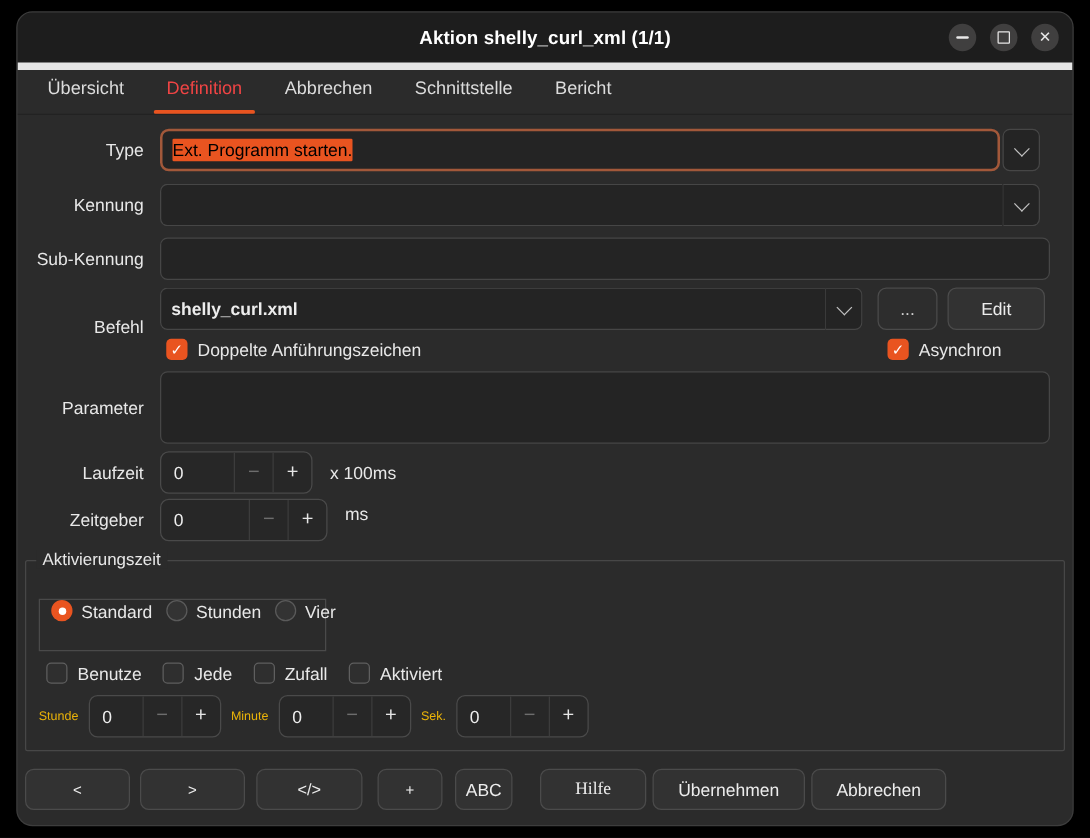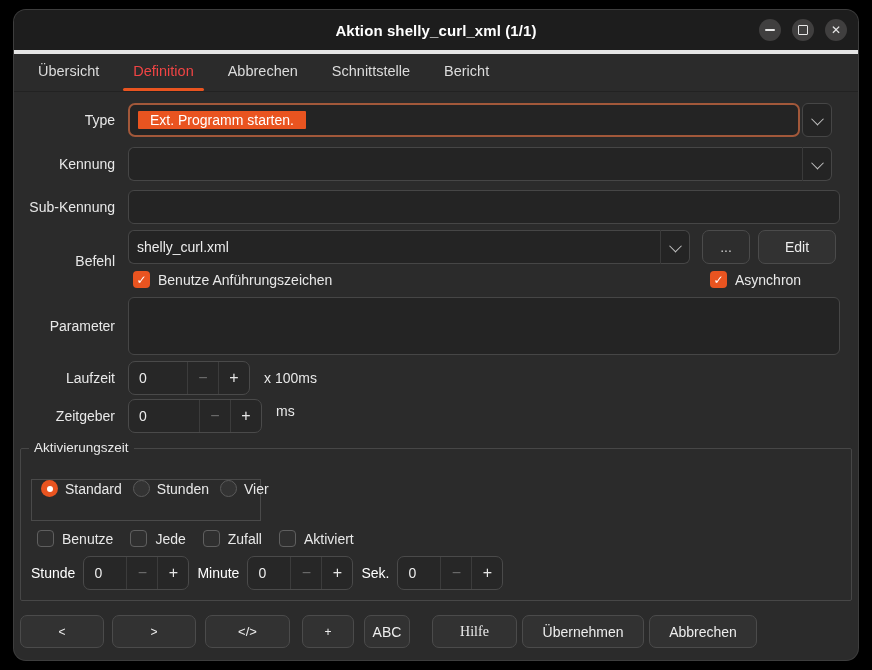--- a/index.html
+++ b/index.html
@@ -1,41 +1,41 @@
 <!DOCTYPE html>
 <html><head>
 <meta charset="utf-8">
 <style>
   html,body{margin:0;padding:0;background:#000;}
   body{width:872px;height:670px;font-family:"Liberation Sans","DejaVu Sans",sans-serif;-webkit-font-smoothing:antialiased;}
   .stage{position:relative;width:872px;height:670px;background:#000;overflow:hidden;}
   .dialog{position:absolute;left:14px;top:10px;width:844px;height:650px;background:#2b2b2b;border-radius:12px;overflow:hidden;box-shadow:0 0 0 1px #3d3d3d;}
   
-  .titlebar{position:absolute;left:0;top:0;width:100%;height:40px;background:#1d1d1d;border-bottom:4px solid #e5e5e5;display:flex;align-items:center;justify-content:center;}
+  .titlebar{position:absolute;left:0;top:0;width:100%;height:40px;background:#1d1d1d;border-bottom:6px solid #e5e5e5;display:flex;align-items:center;justify-content:center;}
   .title{color:#ffffff;font-weight:bold;font-size:15px;letter-spacing:.1px;}
   .winbtns{position:absolute;right:11px;top:9px;display:flex;gap:11px;}
   .winbtn{width:22px;height:22px;border-radius:50%;background:#403f3f;display:flex;align-items:center;justify-content:center;cursor:default;}
   .g-min{display:block;width:10px;height:2px;background:#e8e8e8;border-radius:1px;}
   .g-max{display:block;width:8px;height:8px;border:1.5px solid #e8e8e8;border-radius:1px;}
   .g-close{color:#e8e8e8;font-size:12px;line-height:1;transform:translateY(-0.5px);}
   
   .tabbar{position:absolute;left:0;top:41px;width:100%;height:41px;display:flex;align-items:stretch;padding-left:10px;box-sizing:border-box;border-bottom:1px solid #222222;}
   .tab{position:relative;display:flex;align-items:center;padding:0 14px;margin-right:6px;color:#dcdcdc;font-size:14.5px;}
   .tab.active{color:#ef4444;}
   .tab.active::after{content:"";position:absolute;left:4px;right:4px;bottom:0;height:3px;background:#e95420;border-radius:2px;}
   
   .row-label{position:absolute;left:0;width:101px;text-align:right;color:#e8e8e8;font-size:14px;}
   .field{background:#242424;border:1px solid #464646;border-radius:6px;box-sizing:border-box;}
   .combo{position:absolute;display:flex;height:34px;}
   .combo-entry{flex:1;background:#242424;border:1px solid #464646;border-right:none;border-radius:6px 0 0 6px;display:flex;align-items:center;padding:0 8px;box-sizing:border-box;color:#ededed;font-size:14px;}
   .combo-entry.focused{border:2px solid #a2583a;border-radius:7px;margin-right:2px;}
   .combo-arrow{width:30px;background:#242424;border:1px solid #464646;border-left:1px solid #3a3a3a;border-radius:0 6px 6px 0;display:flex;align-items:center;justify-content:center;box-sizing:border-box;}
   .combo-entry.focused + .combo-arrow{border-left:1px solid #464646;border-radius:6px;}
   .chev{width:8px;height:8px;border-right:1.6px solid #c2c2c2;border-bottom:1.6px solid #c2c2c2;transform:rotate(45deg) translate(-1px,-1px);}
-  .sel-text{background:#e95420;color:#ffffff;padding:1px 12px;border-radius:1px;}
+  .sel-text{background:#e95420;color:#000000;padding:1px 0;border-radius:1px;}
   .entry{position:absolute;height:34px;}
   .textarea{position:absolute;}
   .btn{background:#323232;border:1px solid #4b4b4b;border-radius:7px;color:#ededed;font-size:14px;display:flex;align-items:center;justify-content:center;box-sizing:border-box;cursor:default;}
   .btn.darker{background:#2d2d2d;color:#cfcfcf;}
   
   .spin{display:flex;height:34px;background:#272727;border:1px solid #4a4a4a;border-radius:7px;box-sizing:border-box;overflow:hidden;}
   .spin.abs{position:absolute;}
   .spin-val{flex:1;display:flex;align-items:center;padding-left:10px;color:#ededed;font-size:14px;}
   .spin-btn{width:30px;display:flex;align-items:center;justify-content:center;border-left:1px solid #3c3c3c;color:#e6e6e6;font-size:16px;}
   .spin-btn.dim{color:#6d6d6d;}
@@ -53,21 +53,21 @@
   .rb.on{background:#e95420;}
   .rb.off{background:#333333;border:1px solid #5a5a5a;}
   .rb-dot{width:6px;height:6px;border-radius:50%;background:#ffffff;}
   
   .frame{position:absolute;left:6px;top:438px;width:832px;height:153px;border:1px solid #474747;border-radius:2px;box-sizing:border-box;}
   .frame-title{position:absolute;top:-9px;left:8px;background:#2b2b2b;padding:0 5px;color:#e8e8e8;font-size:13.5px;}
   .radio-box{position:absolute;left:10px;top:30px;width:230px;height:42px;border:1px solid #4a4a4a;box-sizing:border-box;display:flex;align-items:flex-start;gap:11px;padding-left:9px;}
   .frame-checks{position:absolute;left:16px;top:81px;display:flex;gap:17px;}
   .frame-spins{position:absolute;left:10px;top:107px;display:flex;align-items:center;gap:8px;}
   .frame-spins .spin{width:106px;}
-  .fs-label{color:#ffffff;font-size:14px;}
+  .fs-label{color:#eab308;font-size:10px;}
   
   .fbtn{position:absolute;top:605px;height:33px;}
 </style>
 </head>
 <body>
 
 <div class="stage">
   <div class="dialog">
 
     <div class="titlebar">
@@ -120,36 +120,36 @@
         </div>
       <div class="combo-arrow">
           <span class="chev"></span>
         </div>
     </div>
 
     <div class="row-label" style="top:180px;height:34px;line-height:34px;">Sub-Kennung</div>
     <div class="entry field" style="left:114px;top:180px;width:712px;"><span></span></div>
 
     <div class="row-label" style="top:220px;height:62px;line-height:62px;">Befehl</div>
-    <div class="combo" style="left:114px;top:220px;width:562px;">
+    <div class="combo" style="left:114px;top:220px;width:562px;font-weight:bold;">
       <div class="combo-entry">
           <span>shelly_curl.xml</span>
         </div>
       <div class="combo-arrow">
           <span class="chev"></span>
         </div>
     </div>
     <div class="btn darker" style="position:absolute;left:688px;top:220px;width:48px;height:34px;">...</div>
     <div class="btn" style="position:absolute;left:744px;top:220px;width:78px;height:34px;">Edit</div>
 
     <div class="check-item abs" style="left:119px;top:261px;">
       <span class="cb checked">
           <span class="tick">✓</span>
         </span>
-      <span class="cb-label">Benutze Anführungszeichen</span>
+      <span class="cb-label">Doppelte Anführungszeichen</span>
     </div>
     <div class="check-item abs" style="left:696px;top:261px;">
       <span class="cb checked">
           <span class="tick">✓</span>
         </span>
       <span class="cb-label">Asynchron</span>
     </div>
 
     <div class="row-label" style="top:287px;height:58px;line-height:58px;">Parameter</div>
     <div class="textarea field" style="left:114px;top:287px;width:712px;height:58px;"><span></span></div>

